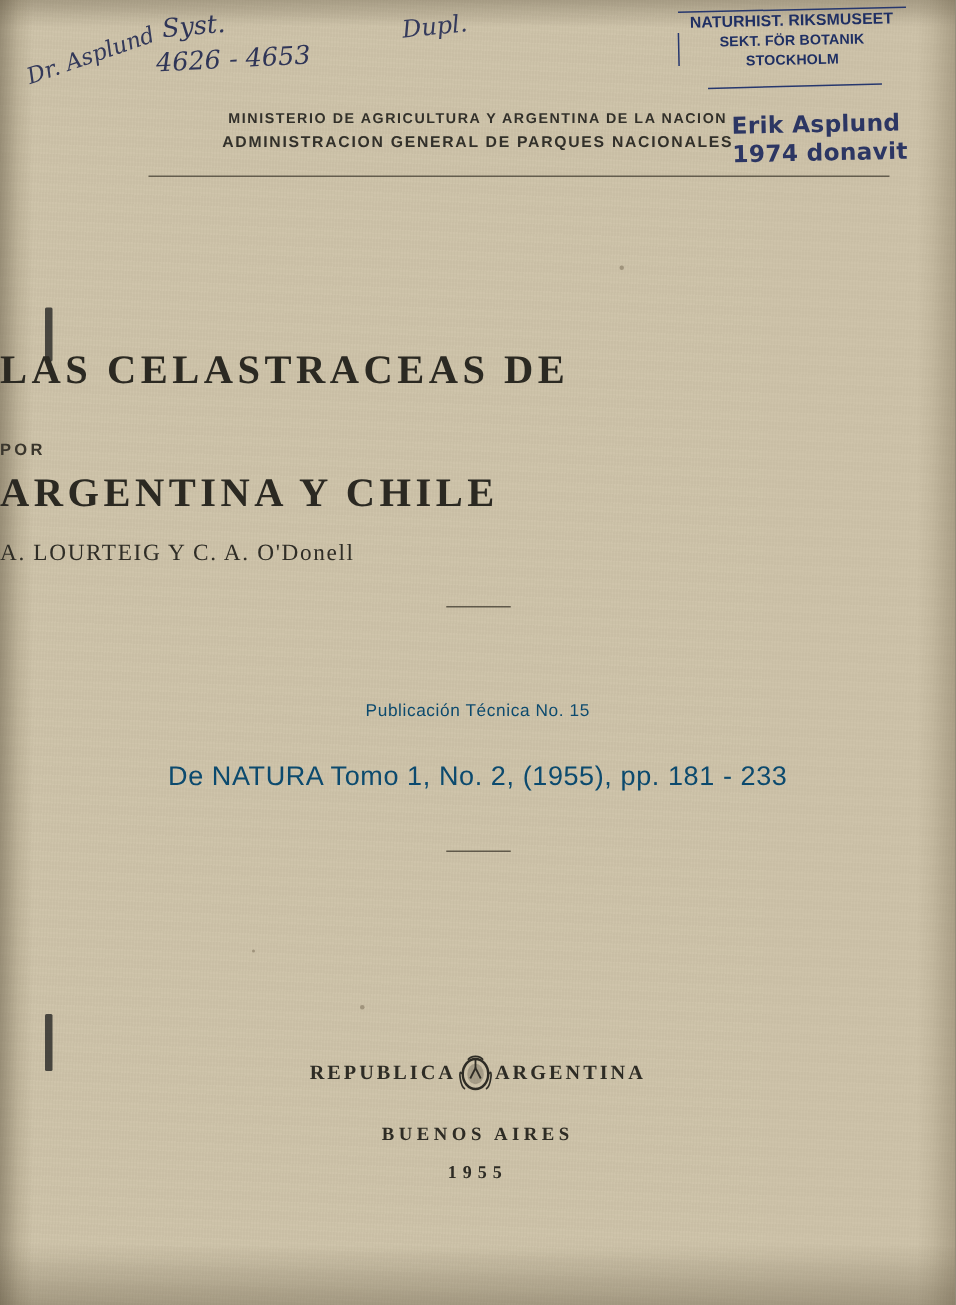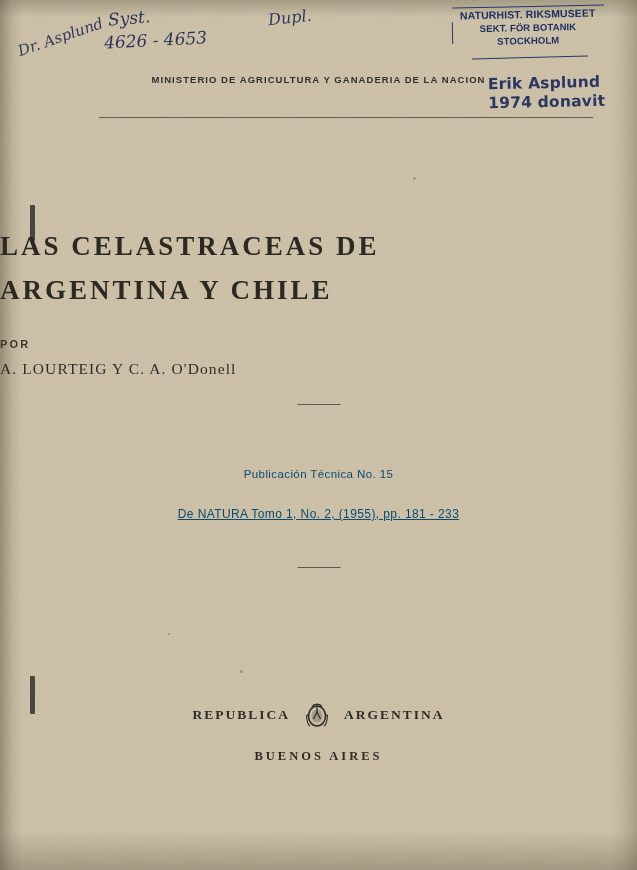--- a/index.html
+++ b/index.html
@@ -163,39 +163,37 @@
     top: 468px;
     text-align: center;
     color: #0c4a6e;
   }
   #pub-tecnica {
     font-size: 11.5px;
     letter-spacing: .4px;
   }
   #pub-source {
     margin-top: 27px;
-    font-size: 12px;
+    font-size: 18px;
     letter-spacing: .4px;
     white-space: nowrap;
-    text-decoration: underline;
   }
 
   
   #footer {
     position: absolute;
     left: 0; right: 0;
     top: 700px;
     text-align: center;
     color: #2e2c25;
   }
   #country-line {
     display: flex;
     align-items: center;
     justify-content: center;
-    gap: 14px;
     font-family: "Liberation Serif", serif;
     font-size: 13.5px;
     font-weight: 700;
     letter-spacing: 2.0px;
   }
   #crest {
     width: 26px;
     height: 30px;
     position: relative;
     display: inline-block;
@@ -343,28 +341,29 @@
     <div class="srow r3">STOCKHOLM</div>
   </div>
   <div id="stamp-underline"></div>
 
   <div id="donor">
     <div class="dname">Erik Asplund</div>
     <div class="dyear">1974 donavit</div>
   </div>
 
   <div id="masthead">
-    <div class="line1">MINISTERIO DE AGRICULTURA Y GANADERIA DE LA NACION</div>
+    <div class="line1">MINISTERIO DE AGRICULTURA Y ARGENTINA DE LA NACION</div>
+    <div class="line2">ADMINISTRACION GENERAL DE PARQUES NACIONALES</div>
   </div>
   <div id="header-rule"></div>
 
   <div id="title-block">
     <div id="title-line-1">LAS CELASTRACEAS DE</div>
+    <div id="byline-por">POR</div>
     <div id="title-line-2">ARGENTINA Y CHILE</div>
-    <div id="byline-por">POR</div>
     <div id="byline-authors">A. LOURTEIG Y C. A. O'Donell</div>
   </div>
 
   <div class="short-rule" id="rule-1"></div>
 
   <div id="pub-block">
     <div id="pub-tecnica">Publicación Técnica No. 15</div>
     <div id="pub-source">De NATURA Tomo 1, No. 2, (1955), pp. 181 - 233</div>
   </div>
 
@@ -380,15 +379,16 @@
           <path d="M9.5 19 L13 12 L16.5 19" fill="none" stroke="#2e2c25" stroke-width="1.2"></path>
           <path d="M13 12 L13 6" stroke="#2e2c25" stroke-width="1.2"></path>
           <path d="M8 6.5 C10 3.5, 16 3.5, 18 6.5" fill="none" stroke="#2e2c25" stroke-width="1.3"></path>
           <path d="M4 16 C1.5 11, 2.5 24, 6 26" fill="none" stroke="#2e2c25" stroke-width="1.1"></path>
           <path d="M22 16 C24.5 11, 23.5 24, 20 26" fill="none" stroke="#2e2c25" stroke-width="1.1"></path>
         </svg>
       </span>
       <span>ARGENTINA</span>
     </div>
     <div id="city-line">BUENOS AIRES</div>
+    <div id="year-line">1955</div>
   </div>
 
 </div>
 
 </body></html>

